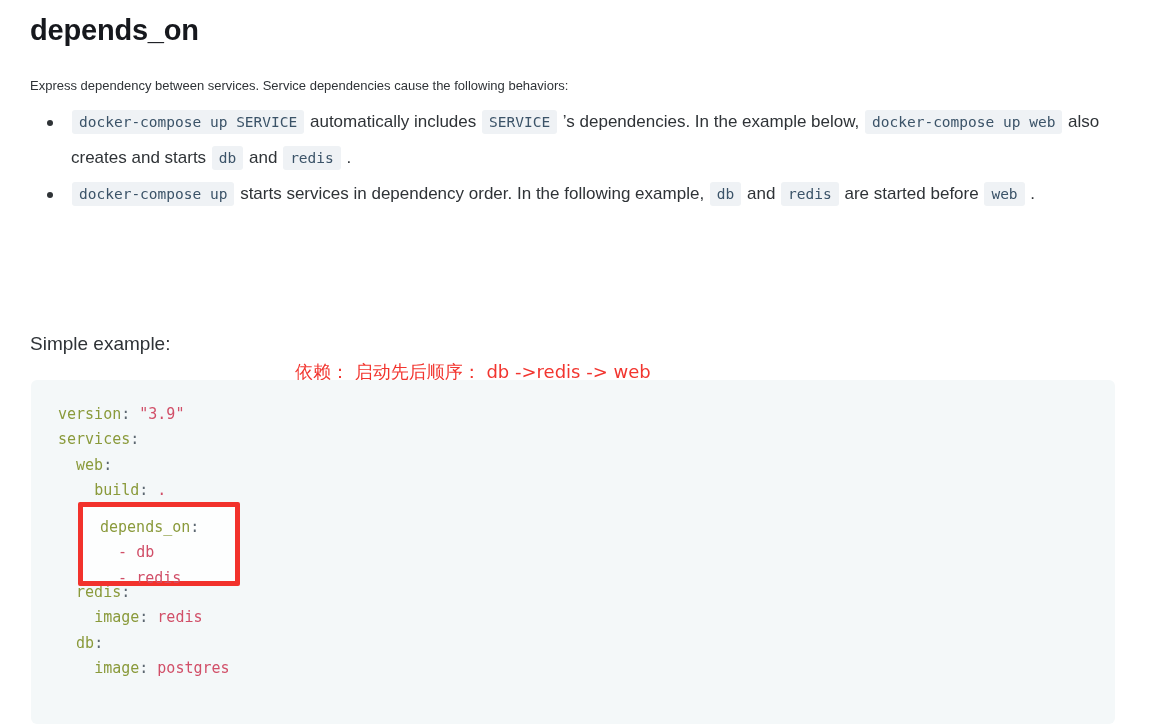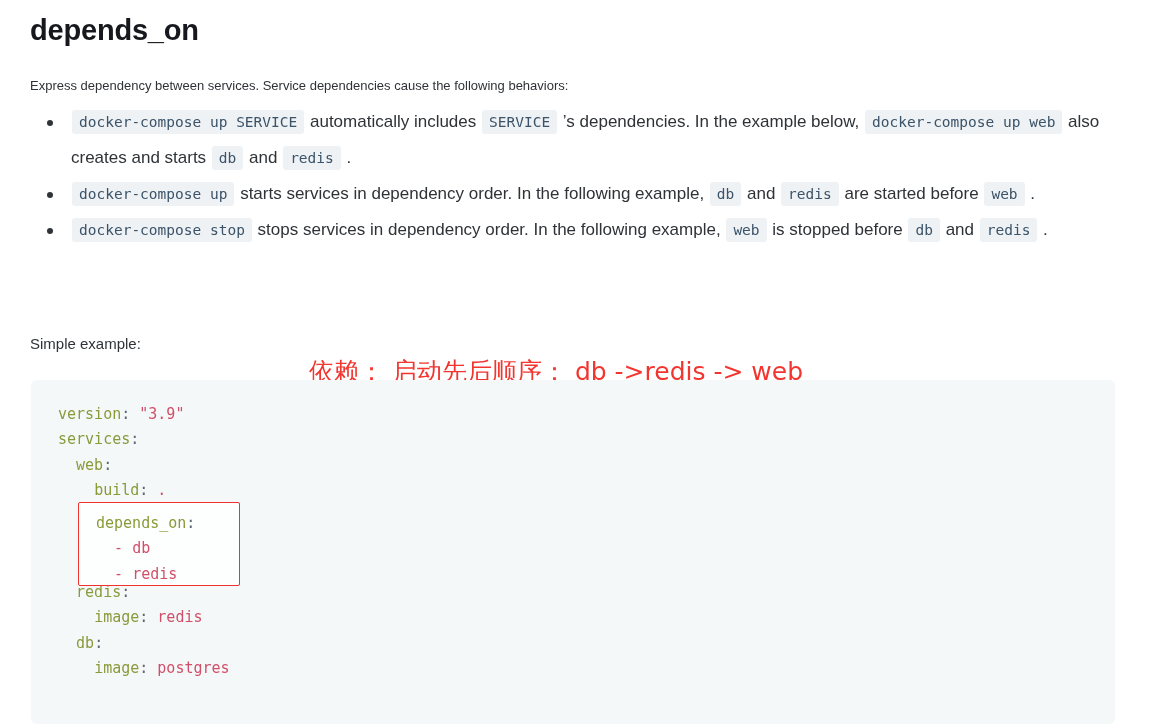--- a/index.html
+++ b/index.html
@@ -89,31 +89,31 @@
     border-radius: 3px;
     white-space: nowrap;
     margin: 0 1px;
   }
 
   
   .simple-label {
     position: absolute;
     left: 30px;
     top: 331px;
-    font-size: 15px;
+    font-size: 19px;
     line-height: 26px;
     color: #2f3337;
   }
 
   
   .annotation {
     position: absolute;
-    left: 309px;
+    left: 295px;
     top: 355px;
-    font-size: 25px;
+    font-size: 18px;
     line-height: 34px;
     color: #f2352f;
     white-space: nowrap;
     font-family: "DejaVu Sans", "Liberation Sans", sans-serif;
     font-weight: 400;
   }
 
   
   .codeblock {
     position: absolute;
@@ -138,21 +138,21 @@
   .p  { color: #5b6670; }          
   .dash { color: #d14f68; }
 
   
   .red-box {
     position: absolute;
     left: 78px;
     top: 502px;
     width: 162px;
     height: 84px;
-    border: 1px solid #fca5a5;
+    border: 5px solid #fca5a5;
     border-radius: 2px;
     background: #fdfefe;
     box-sizing: border-box;
     z-index: 5;
   }
   .red-box-inner {
     position: absolute;
     left: 0; top: 0;
     padding: 8px 0 0 17px;
     font-family: "DejaVu Sans Mono", "Liberation Mono", monospace;
@@ -166,21 +166,20 @@
 
 <div class="page">
 
   <h1 class="doc-heading">depends_on</h1>
 
   <p class="intro">Express dependency between services. Service dependencies cause the following behaviors:</p>
 
   <ul class="bullets" id="bullets">
       <li class="bullet"><code class="ic">docker-compose up SERVICE</code><span> automatically includes </span><code class="ic">SERVICE</code><span> ’s dependencies. In the example below, </span><code class="ic">docker-compose up web</code><span> also creates and starts </span><code class="ic">db</code><span> and </span><code class="ic">redis</code><span> .</span></li>
       <li class="bullet"><code class="ic">docker-compose up</code><span> starts services in dependency order. In the following example, </span><code class="ic">db</code><span> and </span><code class="ic">redis</code><span> are started before </span><code class="ic">web</code><span> .</span></li>
-      <li class="bullet"><code class="ic">docker-compose stop</code><span> stops services in dependency order. In the following example, </span><code class="ic">web</code><span> is stopped before </span><code class="ic">db</code><span> and </span><code class="ic">redis</code><span> .</span></li>
     </ul>
 
   <div class="simple-label">Simple example:</div>
 
   <div class="annotation" style="color: rgb(242, 53, 47);">依赖： 启动先后顺序： db -&gt;redis -&gt; web</div>
 
   <div class="codeblock">
     <pre id="code-pre"><div class="code-line"><span class="k">version</span><span class="p">: </span><span class="v">"3.9"</span></div><div class="code-line"><span class="k">services</span><span class="p">:</span></div><div class="code-line"><span class="p">  </span><span class="k">web</span><span class="p">:</span></div><div class="code-line"><span class="p">    </span><span class="k">build</span><span class="p">: </span><span class="v">.</span></div><div class="code-line"><span class="p">    </span><span class="k">depends_on</span><span class="p">:</span></div><div class="code-line"><span class="p">      </span><span class="dash">- </span><span class="v">db</span></div><div class="code-line"><span class="p">      </span><span class="dash">- </span><span class="v">redis</span></div><div class="code-line"><span class="p">  </span><span class="k">redis</span><span class="p">:</span></div><div class="code-line"><span class="p">    </span><span class="k">image</span><span class="p">: </span><span class="v">redis</span></div><div class="code-line"><span class="p">  </span><span class="k">db</span><span class="p">:</span></div><div class="code-line"><span class="p">    </span><span class="k">image</span><span class="p">: </span><span class="v">postgres</span></div></pre>
   </div>
 

